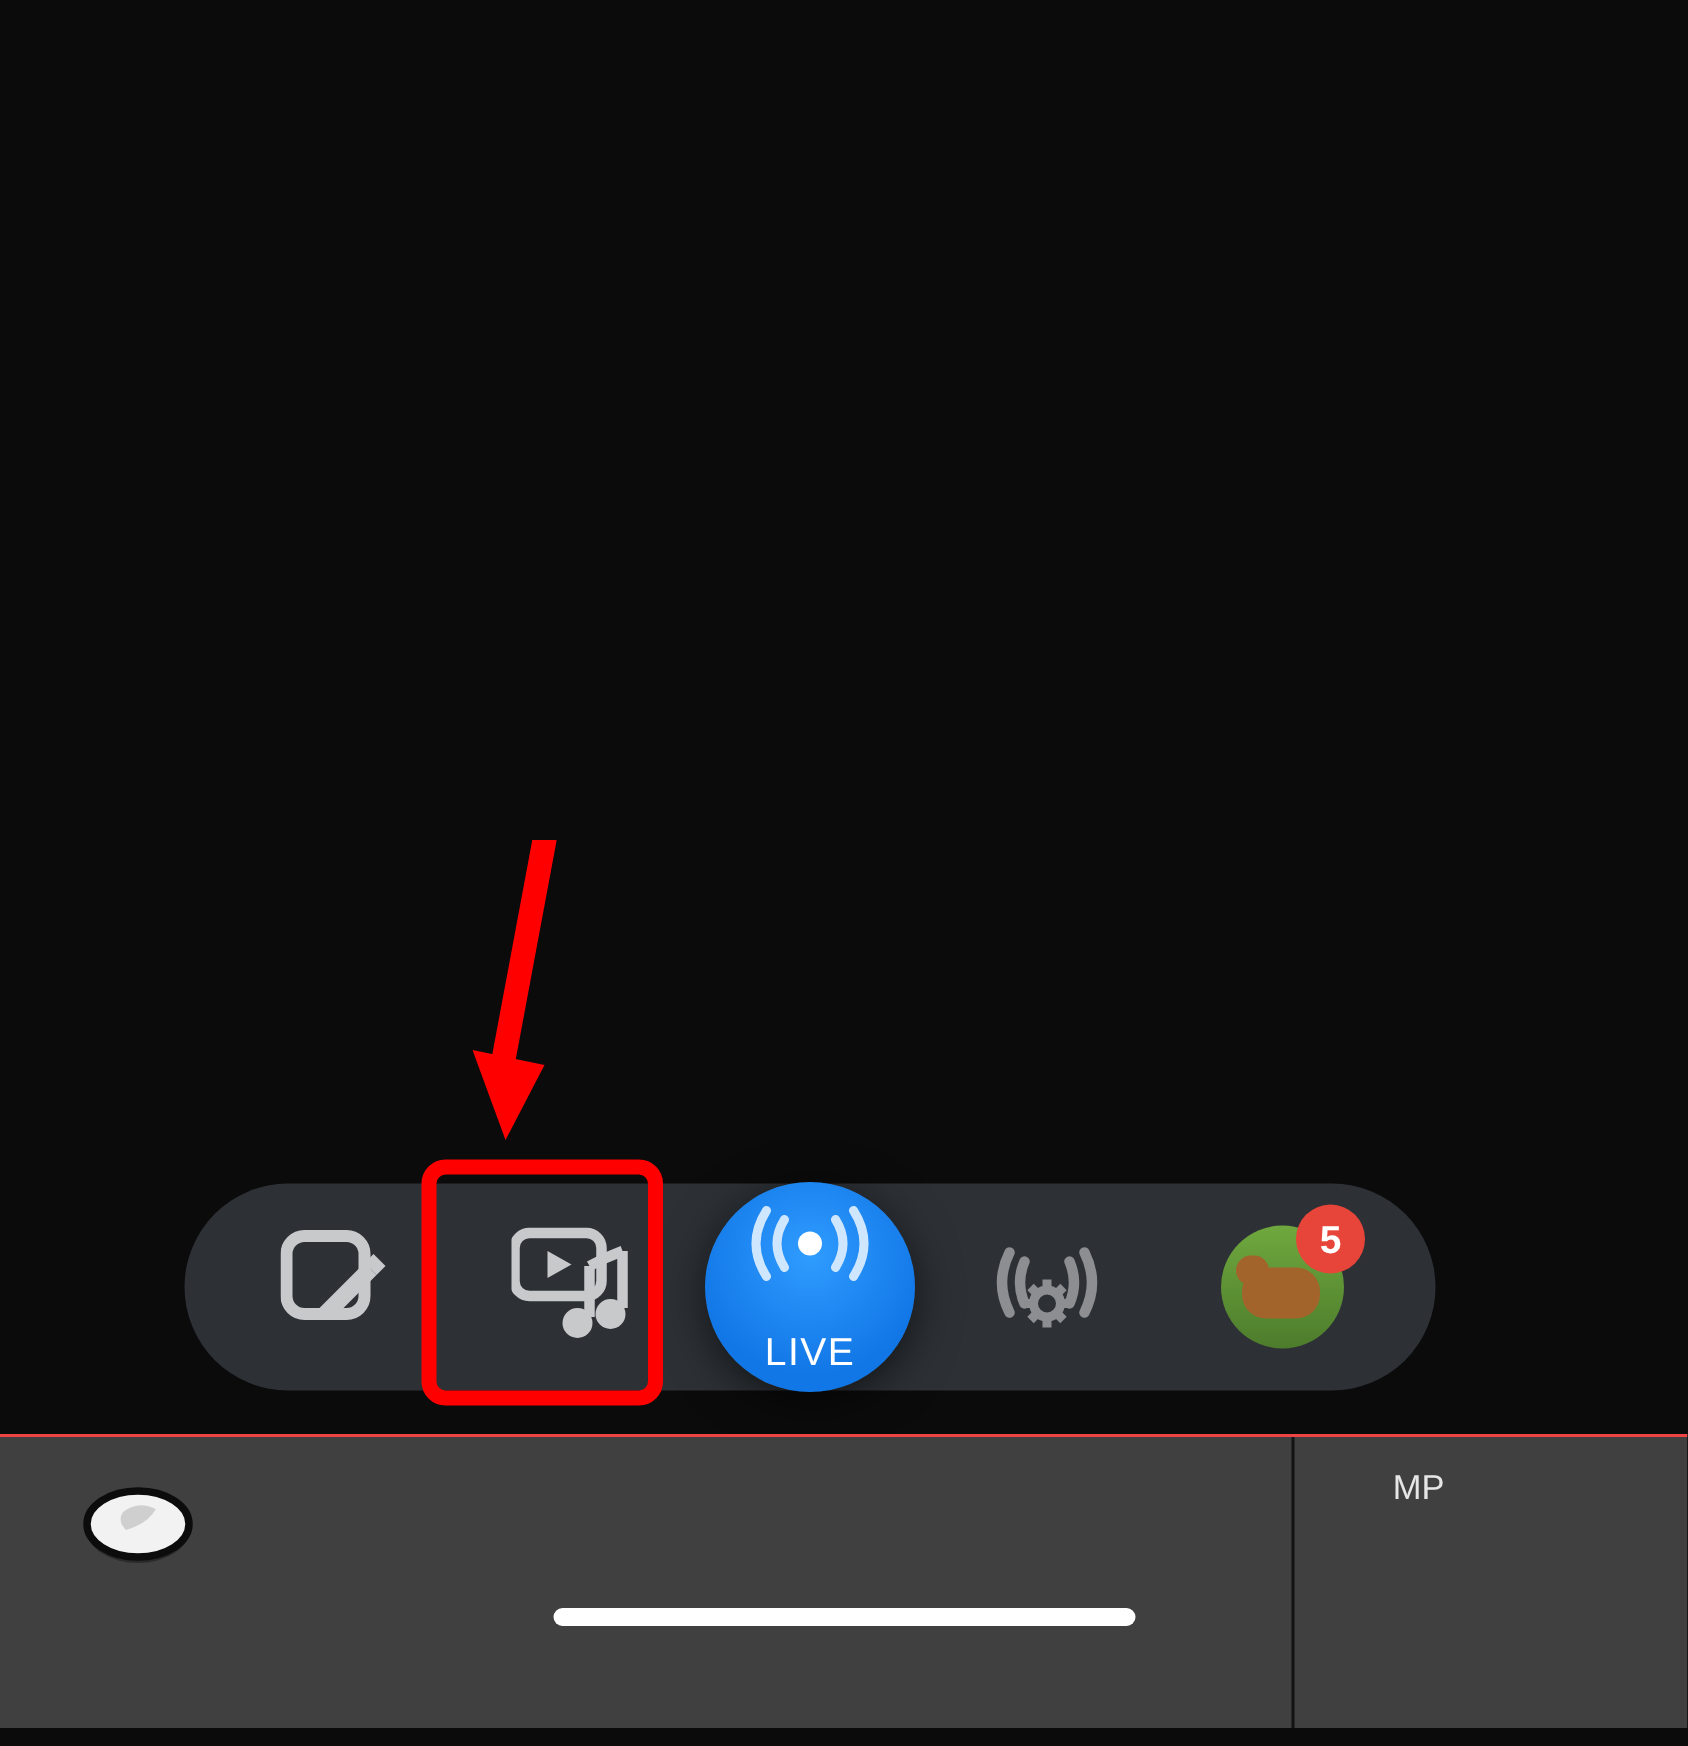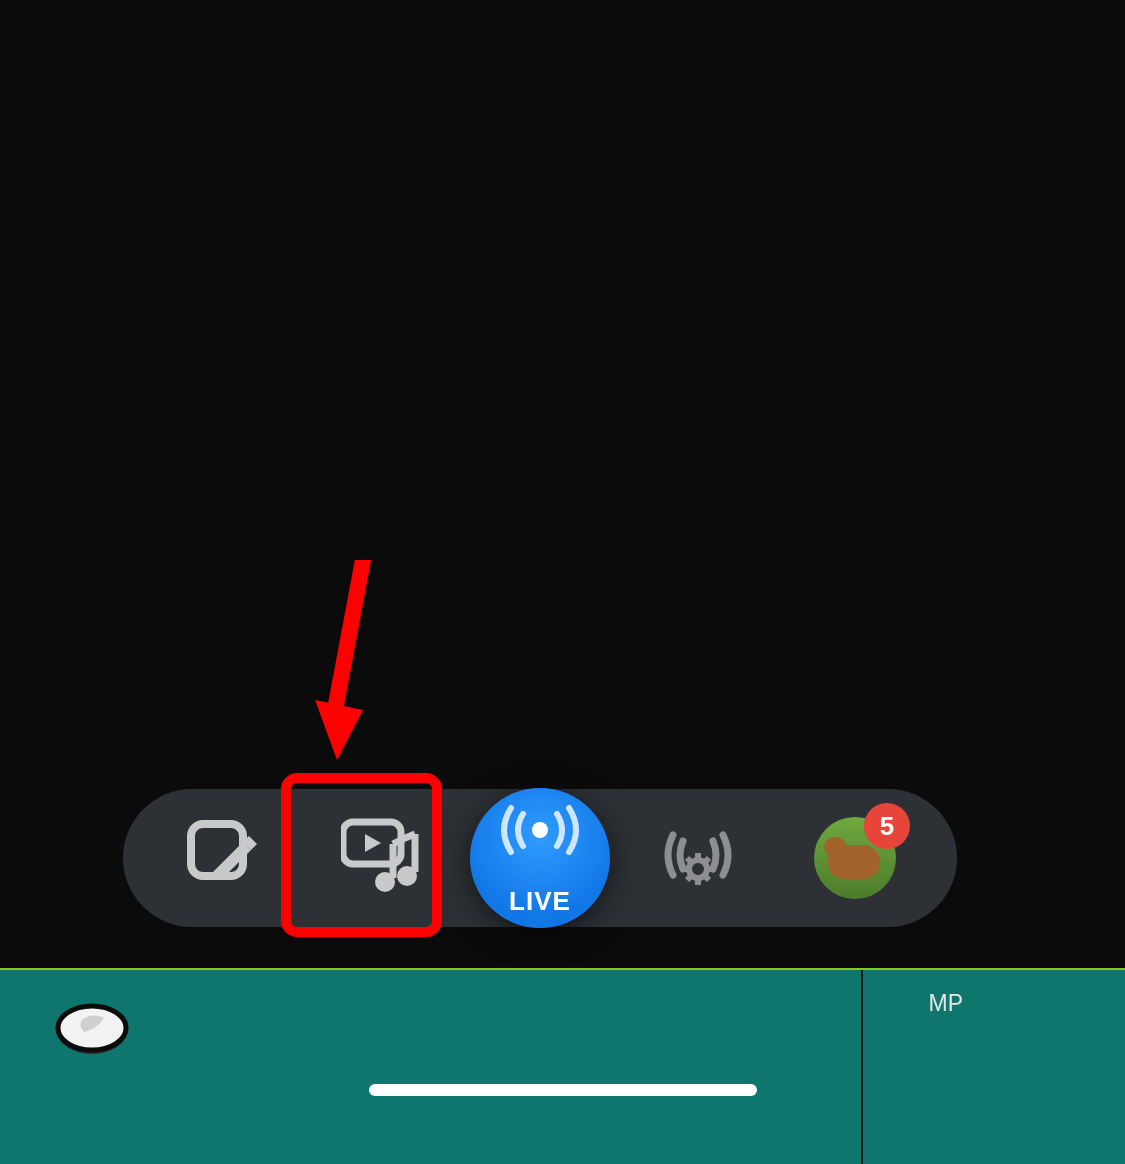--- a/index.html
+++ b/index.html
@@ -34,21 +34,21 @@
   
   .live-btn{
     width:140px;height:140px;border-radius:50%;
     background:radial-gradient(circle at 50% 35%, #2f9cff 0%, #1176e6 70%);
     display:flex;flex-direction:column;align-items:center;justify-content:center;
     position:absolute;
     left:50%;top:50%;transform:translate(-50%,-50%);
     box-shadow:0 6px 30px rgba(0,0,0,.6);
   }
   .live-label{
-    color:#fff;font-weight:700;font-size:26px;letter-spacing:1px;
+    color:#fff;font-weight:400;font-size:26px;letter-spacing:1px;
     margin-top:22px;
   }
 
   
   .avatar{
     width:82px;height:82px;border-radius:50%;
     background:linear-gradient(180deg,#6fa83e 0%,#4d7c2c 100%);
     position:relative;overflow:visible;
   }
   .avatar-cow{
@@ -78,23 +78,23 @@
     box-sizing:border-box;
   }
   .arrow{
     position:absolute;left:315px;top:560px;
     width:60px;height:220px;
     pointer-events:none;
   }
 
   
   .bottom-bar{
-    position:absolute;left:0;right:0;bottom:0;height:194px;
-    background:#0f766e;
-    border-top:2px solid #84cc16;
+    position:absolute;left:0;right:0;bottom:12px;height:194px;
+    background:#404040;
+    border-top:2px solid #ef4444;
   }
   .divider{
     position:absolute;right:262px;top:0;bottom:0;width:2px;
     background:#121314;
   }
   .mp-label{
     position:absolute;right:162px;top:20px;
     color:#e6e6e6;font-size:23px;
   }
   .coin{

